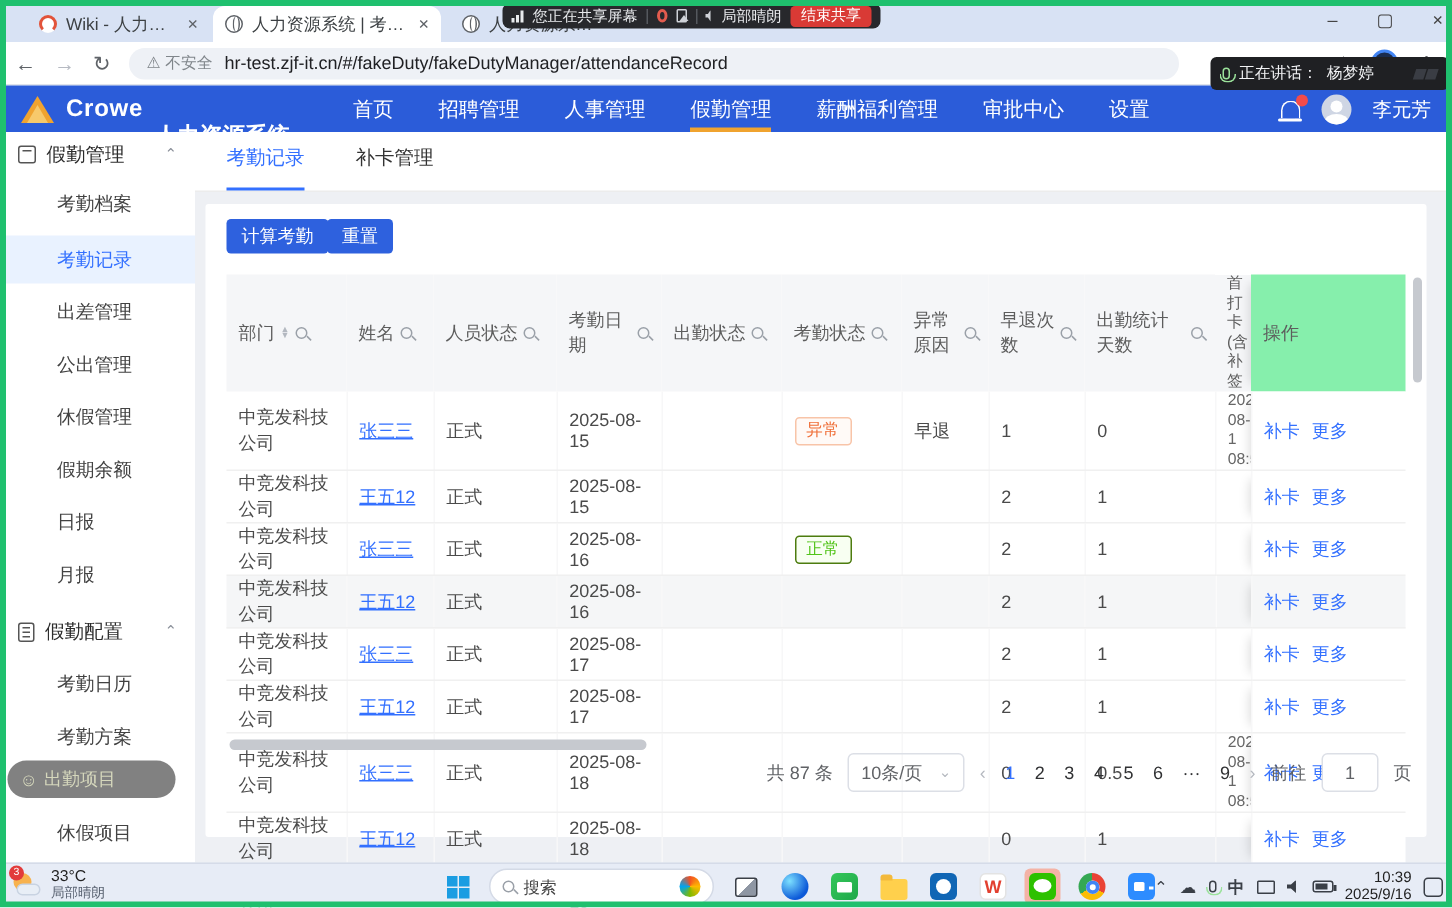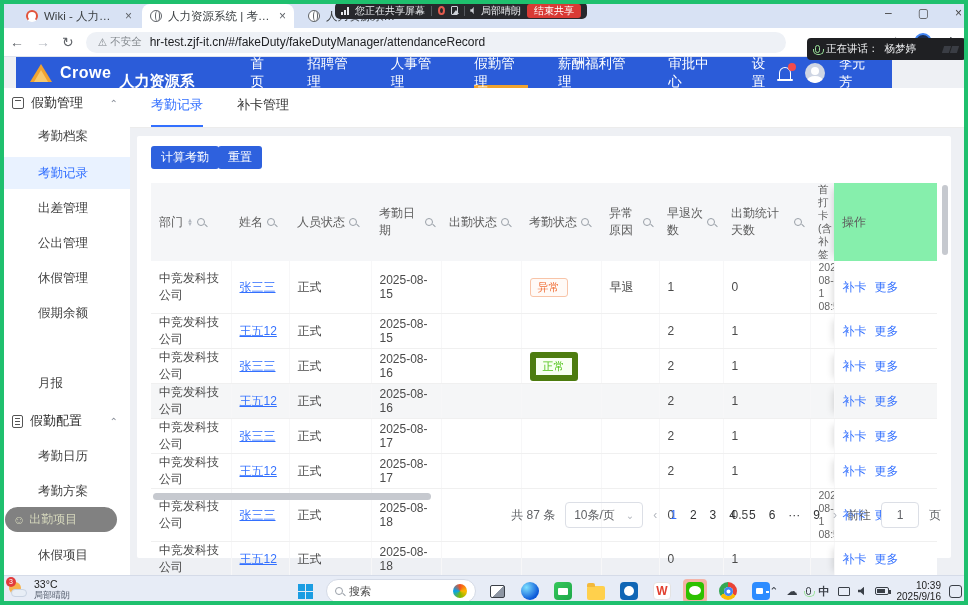--- a/index.html
+++ b/index.html
@@ -43,21 +43,21 @@
   .stopbtn{background:#d93a35;color:#fff;border:none;border-radius:3px;font-size:10px;padding:2px 7px;line-height:1;}
 
   
   .speaking{position:absolute;left:807px;top:38px;width:159px;height:22px;background:#1f2023;border-radius:4px;display:flex;align-items:center;gap:6px;padding:0 8px;z-index:45;color:#f1f2f4;font-size:10.5px;white-space:nowrap;}
   .mic{width:5px;height:8px;border:1px solid #9be29b;border-radius:3px;position:relative;flex:0 0 5px;}
   .mic::after{content:"";position:absolute;left:-3px;top:3px;width:9px;height:5px;border:1px solid #9be29b;border-top:none;border-radius:0 0 5px 5px;}
   .meet-logo{margin-left:auto;display:flex;gap:1px;}
   .meet-logo i{width:7px;height:7px;background:#3a3d44;transform:skewX(-18deg);display:block;}
 
   
-  .appheader{position:absolute;left:16px;top:57px;width:876px;height:31px;background:#2b5cd9;display:flex;align-items:center;padding:0 14px;color:#fff;}
+  .appheader{position:absolute;left:0;top:57px;width:968px;height:31px;background:#2b5cd9;display:flex;align-items:center;padding:0 14px;color:#fff;}
   .logo{display:flex;align-items:center;gap:8px;}
   .tri{width:0;height:0;border-left:11px solid transparent;border-right:11px solid transparent;border-bottom:18px solid #f0a32f;position:relative;}
   .tri::after{content:"";position:absolute;left:-7px;top:6px;width:0;height:0;border-left:7px solid transparent;border-right:7px solid transparent;border-bottom:12px solid #f7c96b;}
   .brand{font-size:16px;font-weight:bold;letter-spacing:.5px;}
   .product{font-size:15px;font-weight:bold;margin-top:36px;}
   .mainnav{display:flex;gap:30px;margin-left:42px;font-size:13.5px;height:31px;align-items:center;}
   .mainnav .nav-item{height:31px;display:flex;align-items:center;border-bottom:3px solid transparent;padding-top:3px;}
   .mainnav .nav-item.active{border-bottom-color:#f0a32f;}
   .hdr-right{margin-left:auto;display:flex;align-items:center;gap:14px;}
   .bell{width:13px;height:12px;border:1.5px solid #fff;border-bottom:none;border-radius:7px 7px 0 0;position:relative;}
@@ -102,21 +102,21 @@
   .mag{width:8px;height:8px;border:1.2px solid #9aa0a8;border-radius:50%;position:relative;flex:0 0 8px;}
   .mag::after{content:"";position:absolute;left:6px;top:6px;width:4px;border-top:1.2px solid #9aa0a8;transform:rotate(45deg);}
   .sort{display:flex;flex-direction:column;line-height:4px;font-size:6px;color:#b3b8c0;}
   .punch{font-size:10.5px;line-height:13px;color:#666;overflow:hidden;white-space:pre-line;padding:0 2px;}
   .name-link{color:#3370ff;text-decoration:underline;}
   .op-cell{box-shadow:-7px 0 7px -6px rgba(0,0,0,.15);background:#fff;}
   th.op-cell{background:#86efac;}
   .oplink{color:#3370ff;text-decoration:none;margin-right:8px;}
   .tag{display:inline-block;padding:1px 7px;font-size:11px;border-radius:3px;line-height:15px;}
   .tag.warn{color:#f0703a;border:1px solid #f8c4a8;background:#fffaf7;}
-  .tag.ok{color:#52c41a;border:6px solid #4d7c0f;background:#f8fff2;}
+  .tag.ok{color:#52c41a;border:1px solid #4d7c0f;background:#f8fff2;}
 
   .vscroll{position:absolute;right:3px;top:47px;width:6px;height:306px;}
   .vscroll .thumb{position:absolute;left:0;top:2px;width:6px;height:70px;border-radius:3px;background:#c6c9cf;}
   .hscroll{position:absolute;left:14px;top:357px;width:786px;height:7px;}
   .hscroll .thumb{position:absolute;left:2px;top:0;height:7px;width:278px;border-radius:4px;background:#c6c9cf;}
 
   .pager{position:absolute;right:10px;top:366px;display:flex;align-items:center;gap:10px;font-size:12px;color:#606266;}
   .psel{width:78px;height:26px;border:1px solid #dcdfe6;border-radius:4px;display:flex;align-items:center;justify-content:space-between;padding:0 8px;color:#606266;}
   .psel .chev{color:#b4b8bf;font-size:10px;}
   .pnums{display:flex;align-items:center;gap:13px;color:#303133;}
@@ -269,20 +269,21 @@
       <span class="ico-cal"></span>
       <span>假勤管理</span>
       <span class="sb-chev">⌃</span>
     </div>
     <div class="sb-row sb-item" style="top:33px;">考勤档案</div>
     <div class="sb-row sb-item active" style="top:69px;height:32px;">考勤记录</div>
     <div class="sb-row sb-item" style="top:105px;">出差管理</div>
     <div class="sb-row sb-item" style="top:140px;">公出管理</div>
     <div class="sb-row sb-item" style="top:175px;">休假管理</div>
     <div class="sb-row sb-item" style="top:210px;">假期余额</div>
+    <div class="sb-row sb-item" style="top:245px;">日报</div>
     <div class="sb-row sb-item" style="top:280px;">月报</div>
     <div class="sb-row sb-group" style="top:318px;">
       <span class="ico-doc"></span>
       <span>假勤配置</span>
       <span class="sb-chev">⌃</span>
     </div>
     <div class="sb-row sb-item" style="top:353px;">考勤日历</div>
     <div class="sb-row sb-item" style="top:388px;">考勤方案</div>
     <div class="cursor-pill">
       <span>☺</span>

